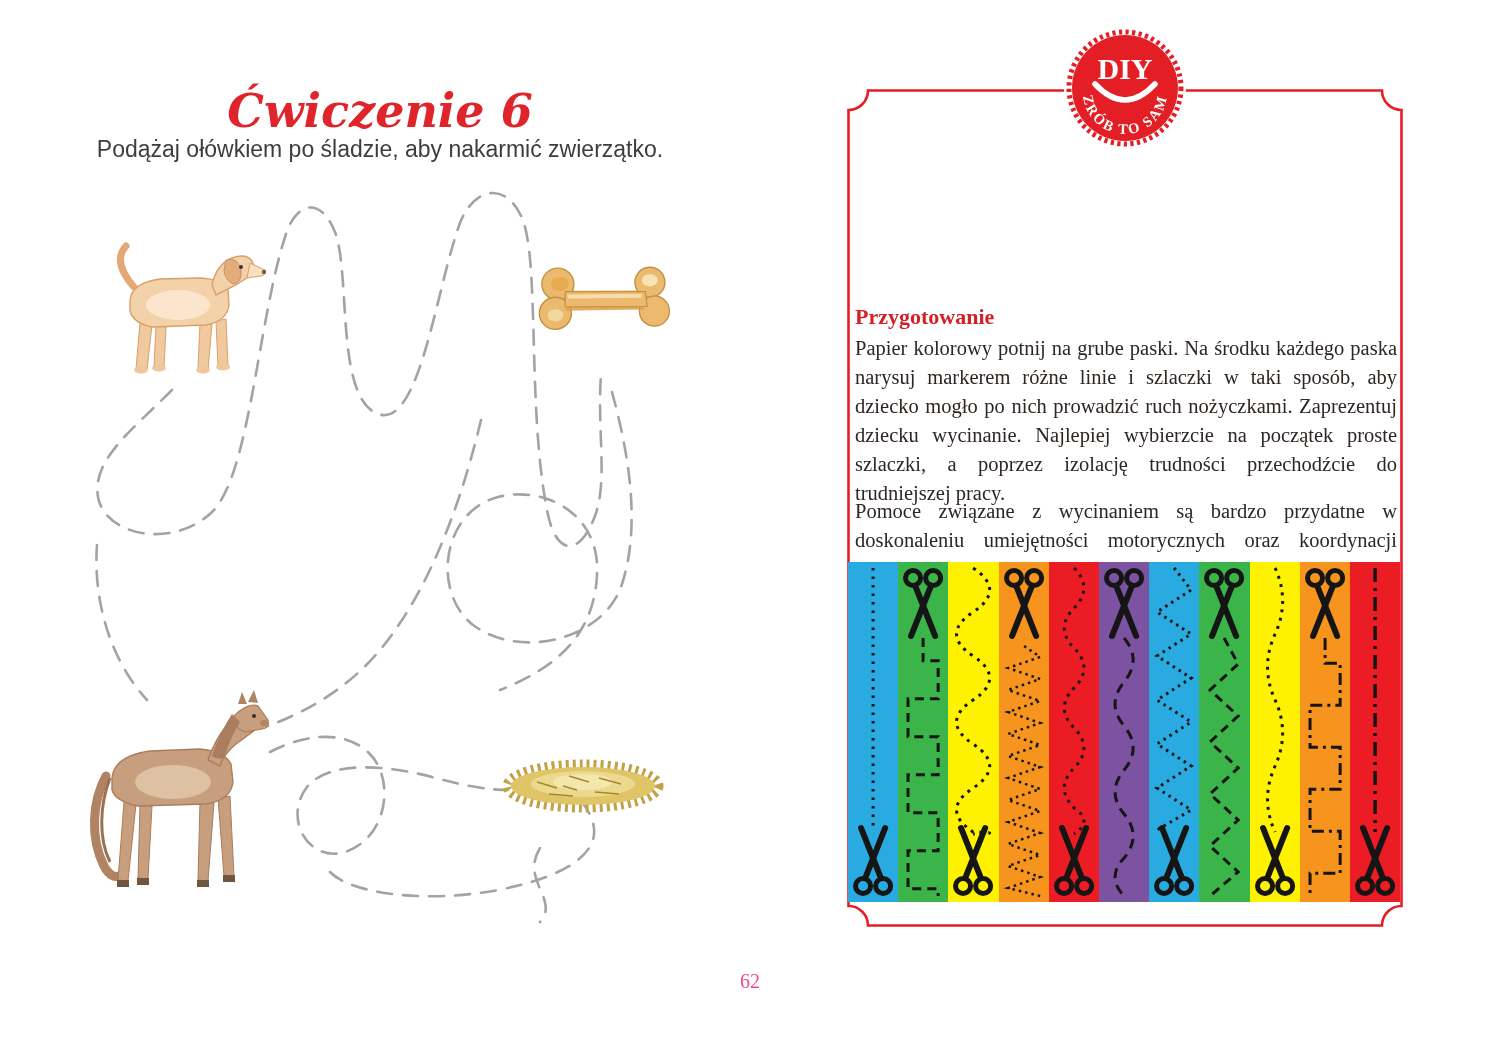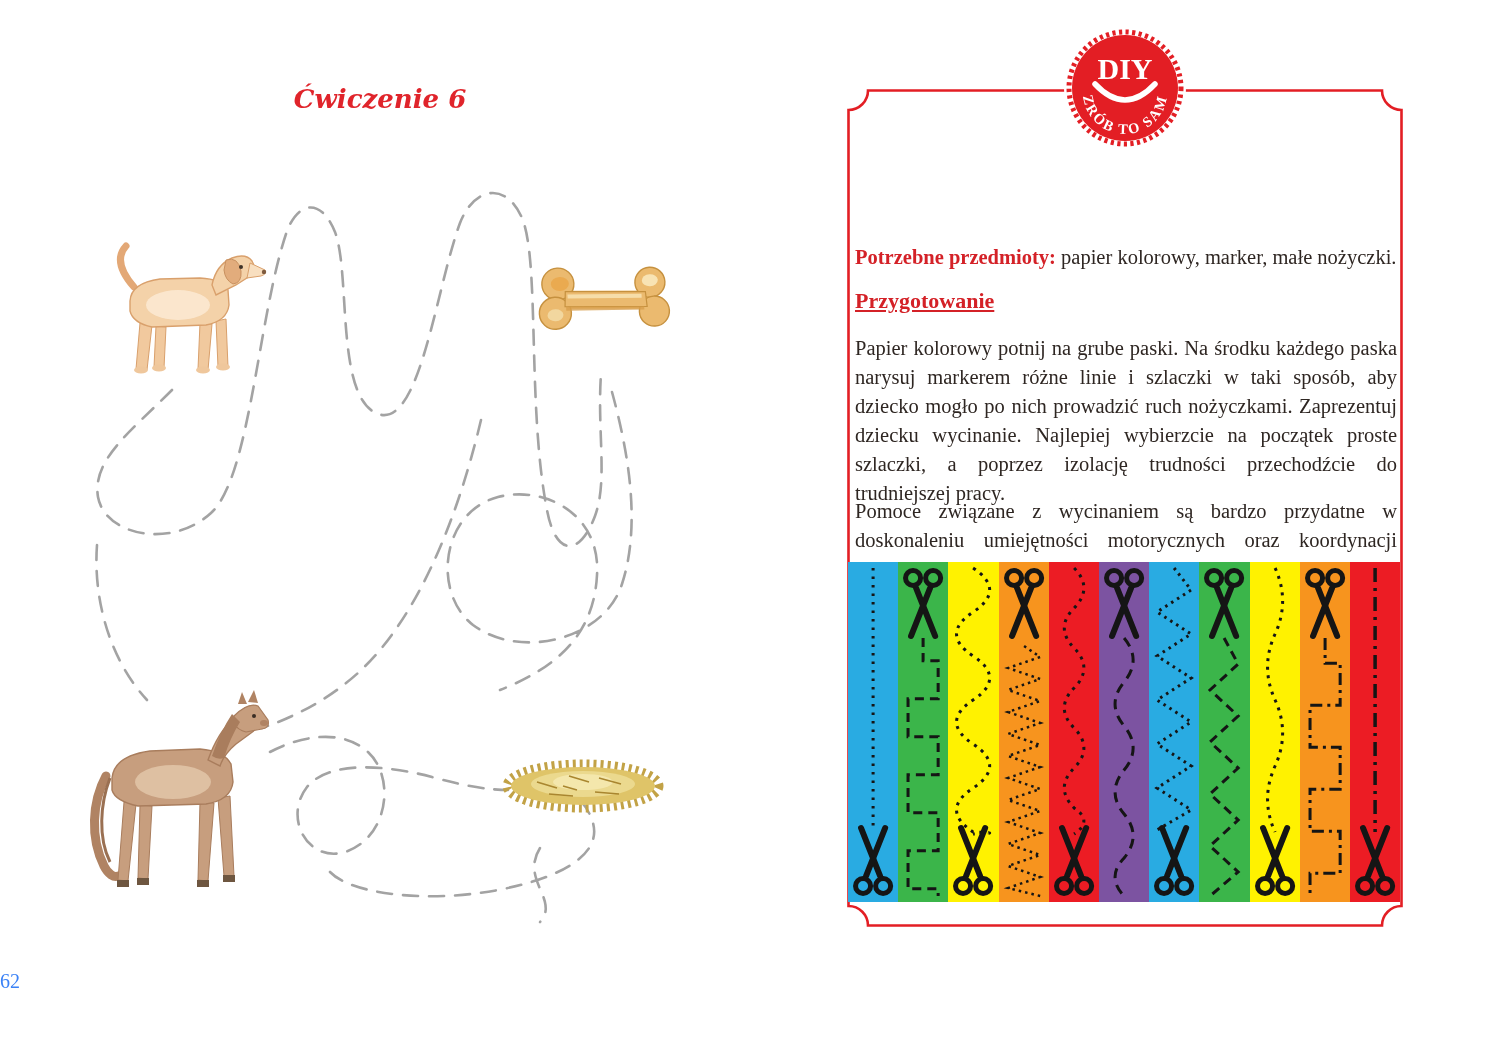--- a/index.html
+++ b/index.html
@@ -4,56 +4,57 @@
 <style>
   html,body{margin:0;padding:0;background:#ffffff;}
   .spread{position:relative;width:1500px;height:1037px;background:#ffffff;overflow:hidden;
           font-family:"Liberation Serif",serif;}
   .page{position:absolute;top:0;height:1005px;}
   #left-page{left:0;width:760px;}
   #right-page{left:760px;width:740px;}
 
   .script-title{position:absolute;width:100%;text-align:center;
     font-family:"DejaVu Serif",serif;font-style:italic;font-weight:bold;
-    color:#E0242B;font-size:26px;letter-spacing:0px;}
+    color:#E0242B;font-size:46px;letter-spacing:0px;}
   #left-title{top:84px;}
   #left-subtitle{position:absolute;top:136px;width:100%;text-align:center;
     font-family:"Liberation Sans","DejaVu Sans",sans-serif;font-size:23px;color:#3E3D3C;}
 
-  .page-number{position:absolute;top:970px;width:100%;text-align:left;
-    font-size:20px;color:#3b82f6;font-family:"Liberation Serif",serif;}
+  .page-number{position:absolute;top:970px;width:100%;text-align:right;
+    font-size:20px;color:#ec4899;font-family:"Liberation Serif",serif;}
   #right-page .page-number{left:78px;width:574px;}
 
   #trail-svg{position:absolute;left:0;top:0;}
   .trail{fill:none;stroke:#A3A3A3;stroke-width:2.6;stroke-dasharray:15 11;stroke-linecap:round;}
 
   #frame-svg{position:absolute;left:78px;top:88px;}
   #stamp-svg{position:absolute;left:303px;top:26px;}
 
   #right-title{top:174px;left:95px;width:542px;}
   .rp-text{position:absolute;left:95px;width:542px;color:#2E2622;font-size:20.5px;line-height:29px;}
   #materials-line{top:243px;}
   .red-label{color:#D42127;font-weight:bold;}
   .sec-heading{position:absolute;left:95px;width:542px;color:#D42127;font-weight:bold;font-size:22px;}
-  #sec1-heading{top:288px;text-decoration:underline;}
+  #sec1-heading{top:304px;}
   #sec1-body{top:334px;text-align:justify;}
   #sec2-heading{top:468px;}
   #sec2-body{top:497px;text-align:justify;}
 
   #strips{position:absolute;left:88px;top:562px;width:552px;height:340px;display:flex;}
   .strip{flex:1 1 0;height:340px;position:relative;}
   .strip svg{position:absolute;left:0;top:0;}
 </style>
 </head>
 <body>
 
 <div class="spread">
 
   <div class="page" id="left-page">
     <div class="script-title" id="left-title">Ćwiczenie 6</div>
+    <div id="left-subtitle">Podążaj ołówkiem po śladzie, aby nakarmić zwierzątko.</div>
 
     <svg id="trail-svg" width="760" height="1037" viewBox="0 0 760 1037">
 
       <path class="trail" d="M172,390 C130,432 92,460 98,497 C105,536 172,549 211,513 C250,478 258,318 286,234
            C297,201 321,197 335,232 C351,274 335,398 378,414 C420,429 436,288 460,223
            C474,187 506,181 522,218 C540,260 527,408 547,510 C556,558 580,556 595,516
            C608,481 597,432 601,374"></path>
       <path class="trail" d="M612,392 C625,440 643,520 622,584 C604,640 520,660 473,625 C432,593 441,512 498,497
            C546,485 601,515 597,575 C594,635 556,668 500,690"></path>
       <path class="trail" d="M481,420 C462,500 430,590 380,650 C345,692 300,715 262,728"></path>
@@ -145,23 +146,20 @@
       <circle cx="62" cy="62" r="56" fill="none" stroke="#E31E24" stroke-width="5" stroke-dasharray="3.2 3.4"></circle>
       <circle cx="62" cy="62" r="53" fill="#E31E24"></circle>
       <text x="62" y="53" text-anchor="middle" font-family="Liberation Serif, serif" font-weight="bold" font-size="30" fill="#ffffff">DIY</text>
       <path d="M32,58 Q62,90 92,58" stroke="#ffffff" stroke-width="5.5" fill="none" stroke-linecap="round"></path>
       <text font-family="Liberation Serif, serif" font-weight="bold" font-size="14.5" fill="#ffffff" letter-spacing="2">
         <textPath href="#arc-bottom" startOffset="50%" text-anchor="middle">ZRÓB TO SAM</textPath>
       </text>
     </svg>
 
 
-    <div class="rp-text" id="materials-line">
-      <span class="red-label">Potrzebne przedmioty:</span><span> papier kolorowy, marker, małe nożyczki.</span>
-    </div>
 
     <div class="sec-heading" id="sec1-heading">Przygotowanie</div>
     <div class="rp-text" id="sec1-body">Papier kolorowy potnij na grube paski. Na środku każdego paska narysuj markerem różne linie i szlaczki w taki sposób, aby dziecko mogło po nich prowadzić ruch nożyczkami. Zaprezentuj dziecku wycinanie. Najlepiej wybierzcie na początek proste szlaczki, a poprzez izolację trudności przechodźcie do trudniejszej pracy.</div>
 
     <div class="rp-text" id="sec2-body">Pomoce związane z wycinaniem są bardzo przydatne w doskonaleniu umiejętności motorycznych oraz koordynacji wzrokowo-ruchowej.</div>
 
     <div id="strips">
         <div class="strip" style="background: rgb(41, 171, 226);">
           <svg width="100%" height="340" viewBox="0 0 50 340" preserveAspectRatio="none" aria-hidden="true">
       <path d="M25,6 L25,268" fill="none" stroke="#151515" stroke-width="3" stroke-dasharray="2.5 6"></path>

